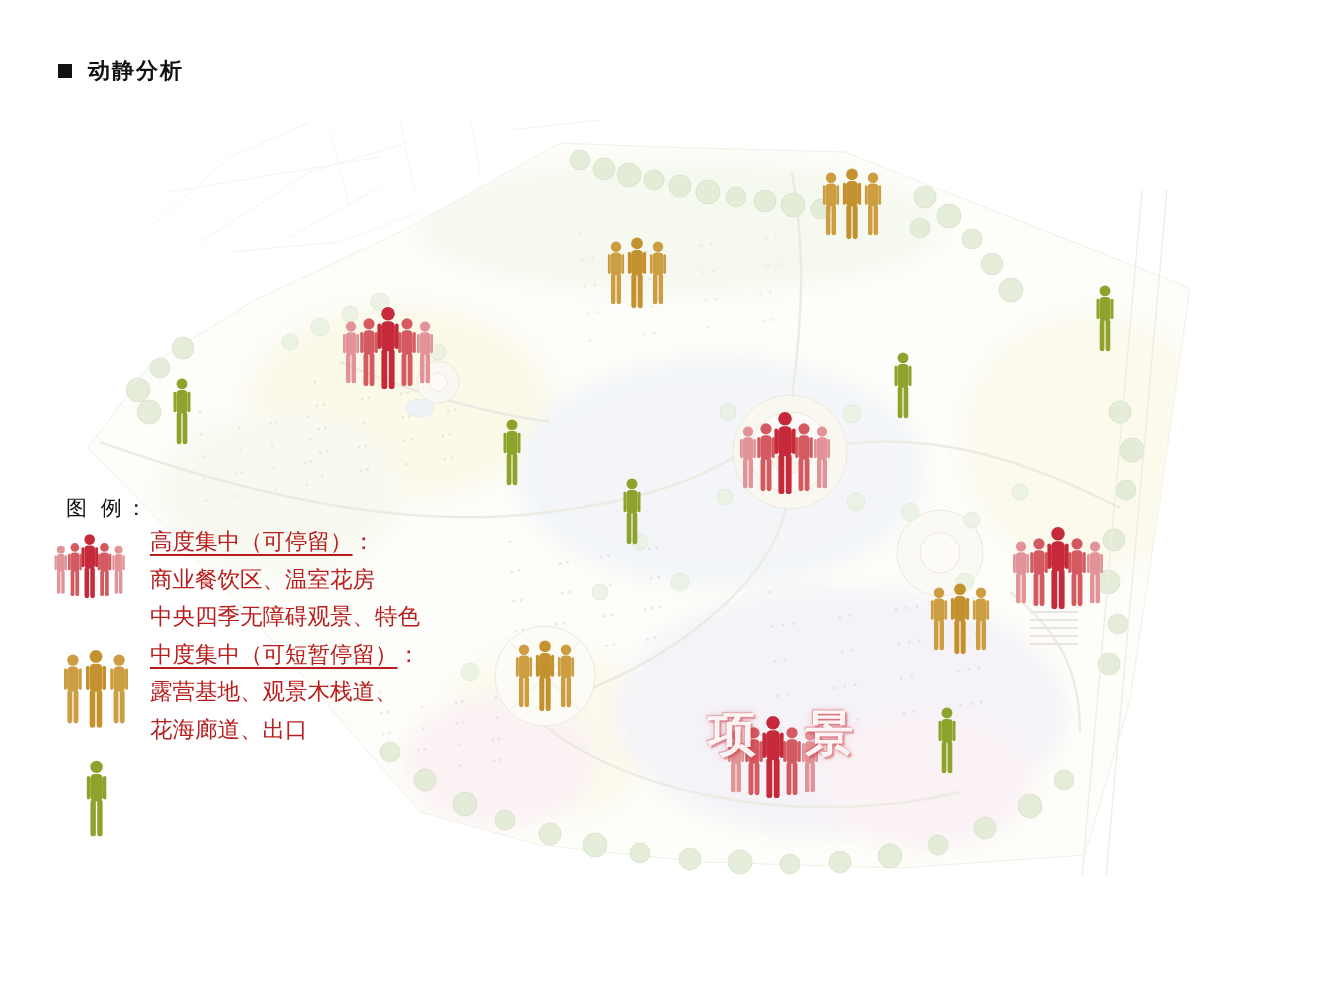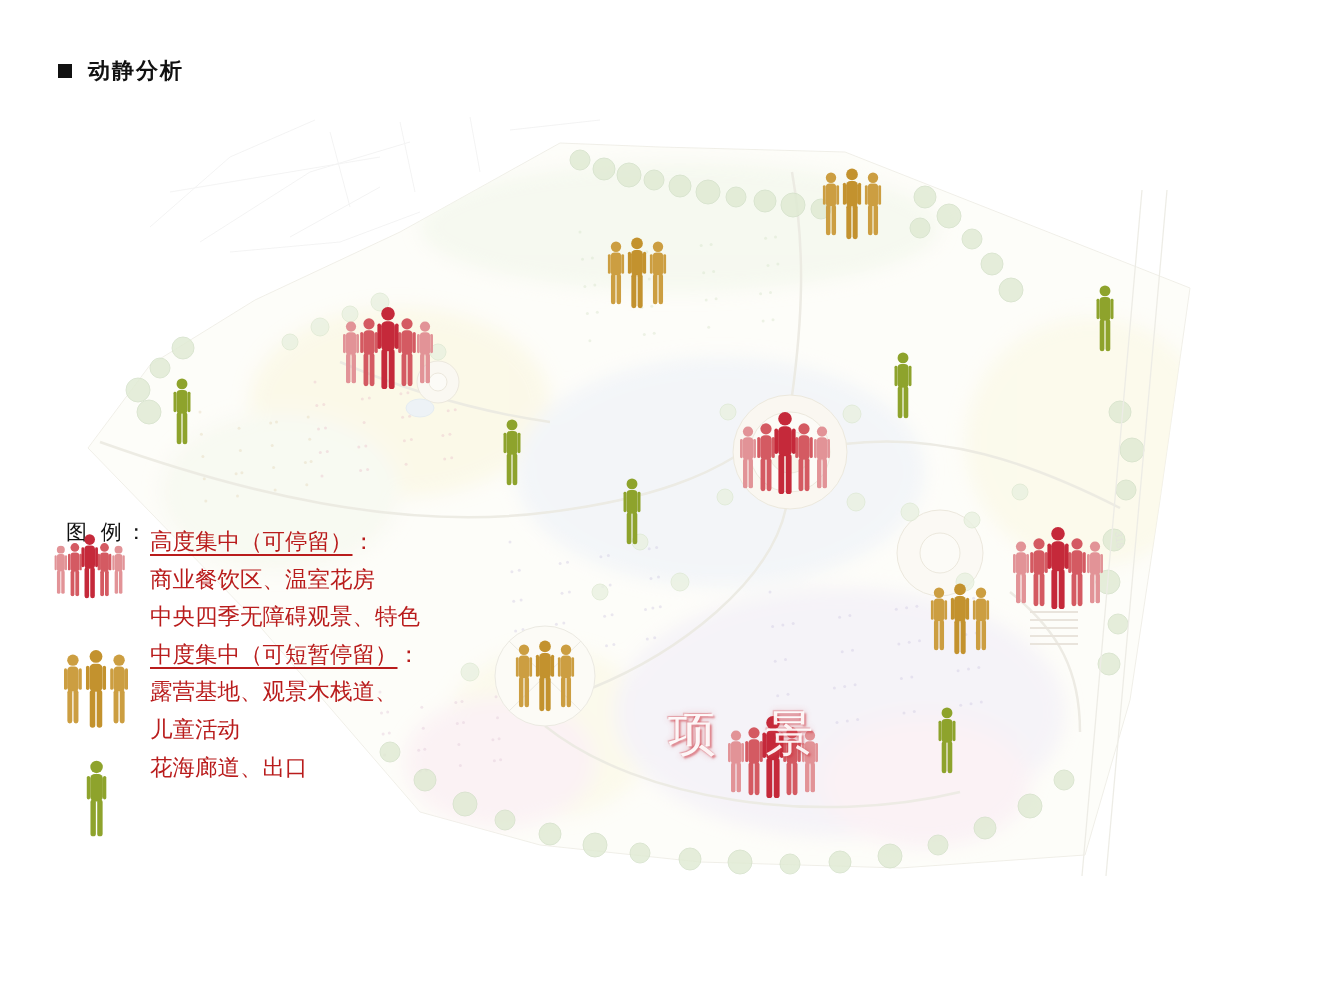--- a/index.html
+++ b/index.html
@@ -12,28 +12,28 @@
   .title .sq{width:14px;height:14px;background:#111;flex:0 0 auto;}
 
   
   .map-svg{position:absolute;left:80px;top:112px;opacity:.55;z-index:1;}
 
   
   .marker{position:absolute;z-index:3;}
   .marker svg{display:block;}
 
   
-  .watermark{position:absolute;left:668px;top:702px;z-index:4;
-     font-size:48px;font-weight:normal;letter-spacing:18px;white-space:nowrap;
+  .watermark{position:absolute;left:708px;top:702px;z-index:4;
+     font-size:48px;font-weight:bold;letter-spacing:18px;white-space:nowrap;
      color:rgba(255,255,255,.92);
      text-shadow:2px 2px 2px rgba(205,55,65,.55),-1px -1px 1px rgba(205,55,65,.40),0 0 7px rgba(205,55,65,.30);}
 
   
   .legend-heading{position:absolute;left:66px;top:494px;font-size:21px;color:#111;
-     letter-spacing:4px;z-index:5;white-space:nowrap;margin-top:24px;}
+     letter-spacing:4px;z-index:5;white-space:nowrap;}
   .legend-text{position:absolute;left:150px;top:523px;z-index:5;font-size:22.5px;
      line-height:37.6px;white-space:nowrap;color:#b91c1c;}
   .legend-text .u{text-decoration:underline;text-underline-offset:5px;text-decoration-thickness:1.5px;}
   .legend-icon{position:absolute;z-index:5;}
   .legend-icon svg{display:block;}
   #licon-0{left:46px;top:532px;}
   #licon-1{left:52px;top:645px;}
   #licon-2{left:77px;top:759px;}
 </style>
 </head>
@@ -492,17 +492,16 @@
         <use href="#person-symbol" x="2.0999999999999996" y="0.9500000000000028" width="29.8" height="67.05" fill="#8ea32c"></use>
       </svg>
     </div>
 
   <div class="legend-text">
     <div><span class="u">高度集中（可停留）</span><span>：</span></div>
     <div>商业餐饮区、温室花房</div>
     <div>中央四季无障碍观景、特色</div>
     <div><span class="u">中度集中（可短暂停留）</span><span>：</span></div>
     <div>露营基地、观景木栈道、</div>
-    <div>儿童活动</div>
     <div>花海廊道、出口</div>
   </div>
 
 </div>
 
 </body></html>

